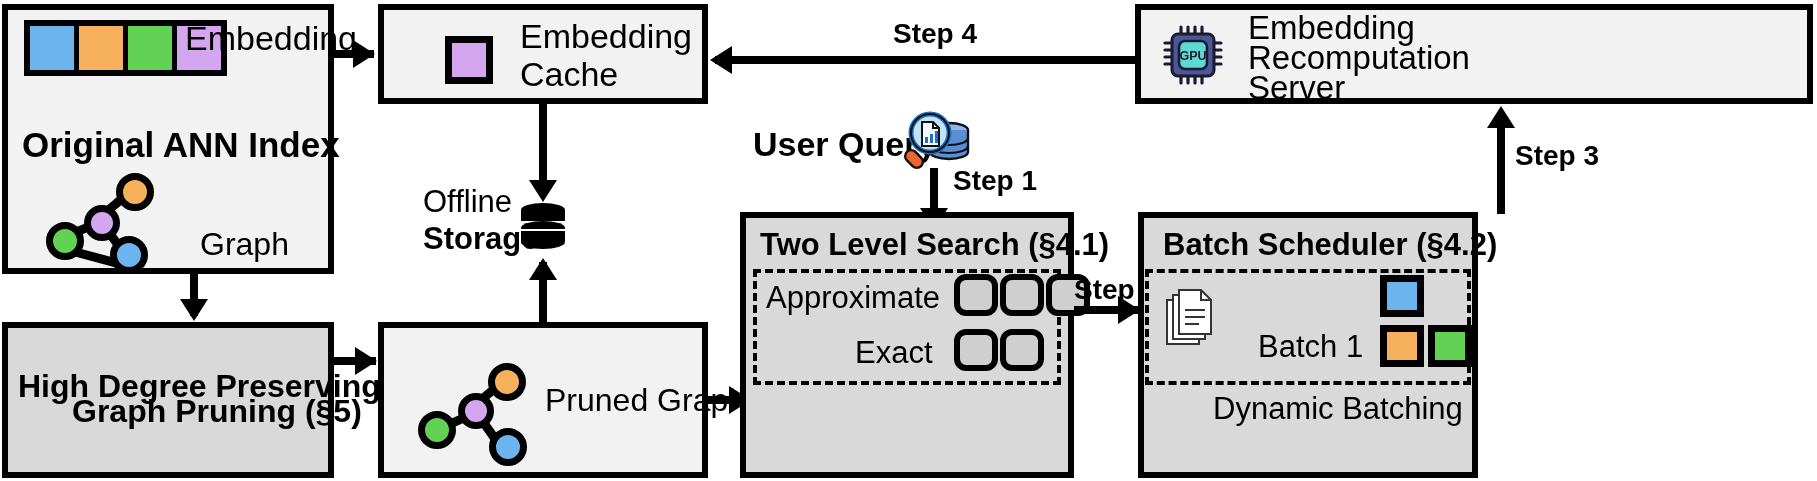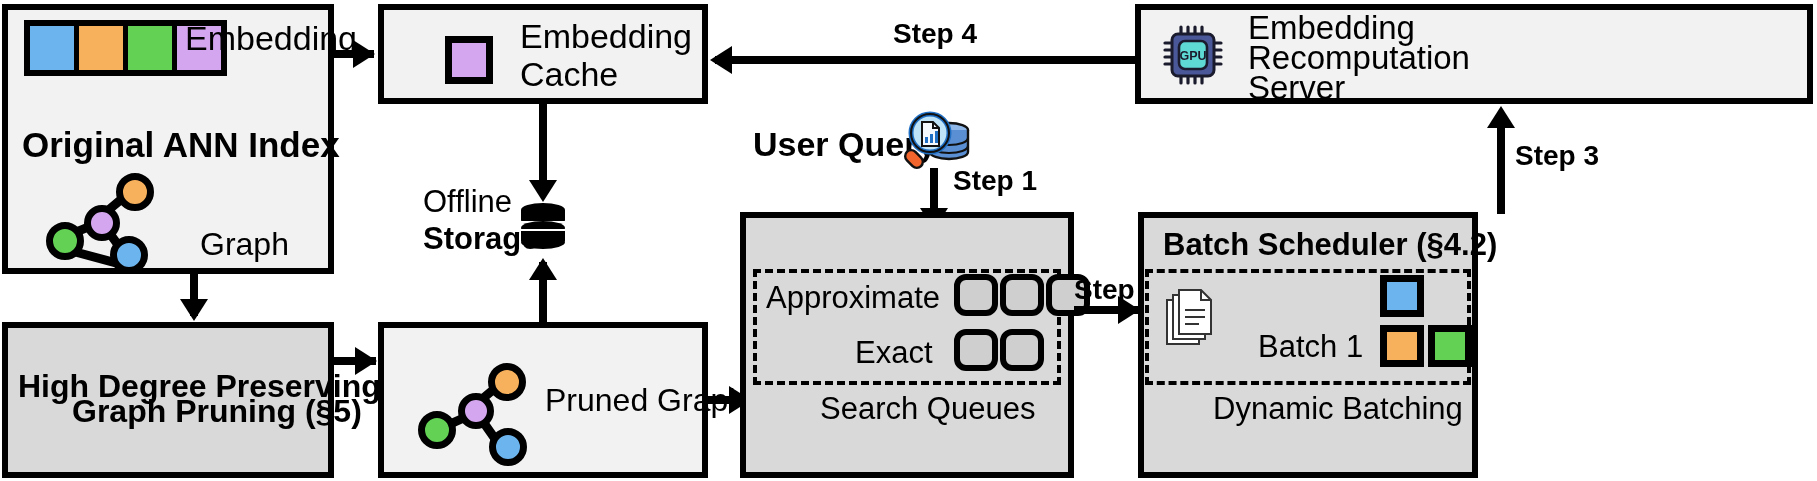--- a/index.html
+++ b/index.html
@@ -189,33 +189,33 @@
   <div class="gnode" style="left:418px;top:411px;width:38px;height:38px;background:#62d154;"></div>
   <div class="gnode" style="left:489px;top:428px;width:38px;height:38px;background:#6cb4ee;"></div>
 
   <div class="lbl" style="left:545px;top:383px;font-size:32px;">Pruned Graph</div>
 
   <div class="ln" style="left:708px;top:396px;width:42px;height:8px;"></div>
   <div class="ahead ar-right" style="left:729px;top:386px;"></div>
 
   <div class="box grey" style="left:740px;top:212px;width:334px;height:266px;"></div>
 
+  <div class="lbl bold" style="left:760px;top:228px;font-size:31px;">Two Level Search (§4.1)</div>
 
   <div class="dashed" style="left:753px;top:269px;width:308px;height:116px;"></div>
 
   <div class="lbl" style="left:766px;top:281px;font-size:31px;">Approximate</div>
   <div class="slot" style="left:954px;top:274px;width:44px;height:42px;"></div>
   <div class="slot" style="left:1000px;top:274px;width:44px;height:42px;"></div>
   <div class="slot" style="left:1046px;top:274px;width:44px;height:42px;"></div>
 
   <div class="lbl" style="left:855px;top:336px;font-size:31px;">Exact</div>
   <div class="slot" style="left:954px;top:329px;width:44px;height:42px;"></div>
   <div class="slot" style="left:1000px;top:329px;width:44px;height:42px;"></div>
 
-  <div class="lbl" style="left:820px;top:392px;font-size:31px;">Search Queues</div>
 
   <div class="ln" style="left:1074px;top:306px;width:66px;height:8px;"></div>
   <div class="ahead ar-right" style="left:1118px;top:296px;"></div>
   <div class="lbl bold" style="left:1074px;top:274px;font-size:28px;">Step 2</div>
 
   <div class="box grey" style="left:1138px;top:212px;width:340px;height:266px;"></div>
 
   <div class="lbl bold" style="left:1163px;top:228px;font-size:31px;">Batch Scheduler (§4.2)</div>
 
   <div class="dashed" style="left:1145px;top:269px;width:326px;height:116px;"></div>

